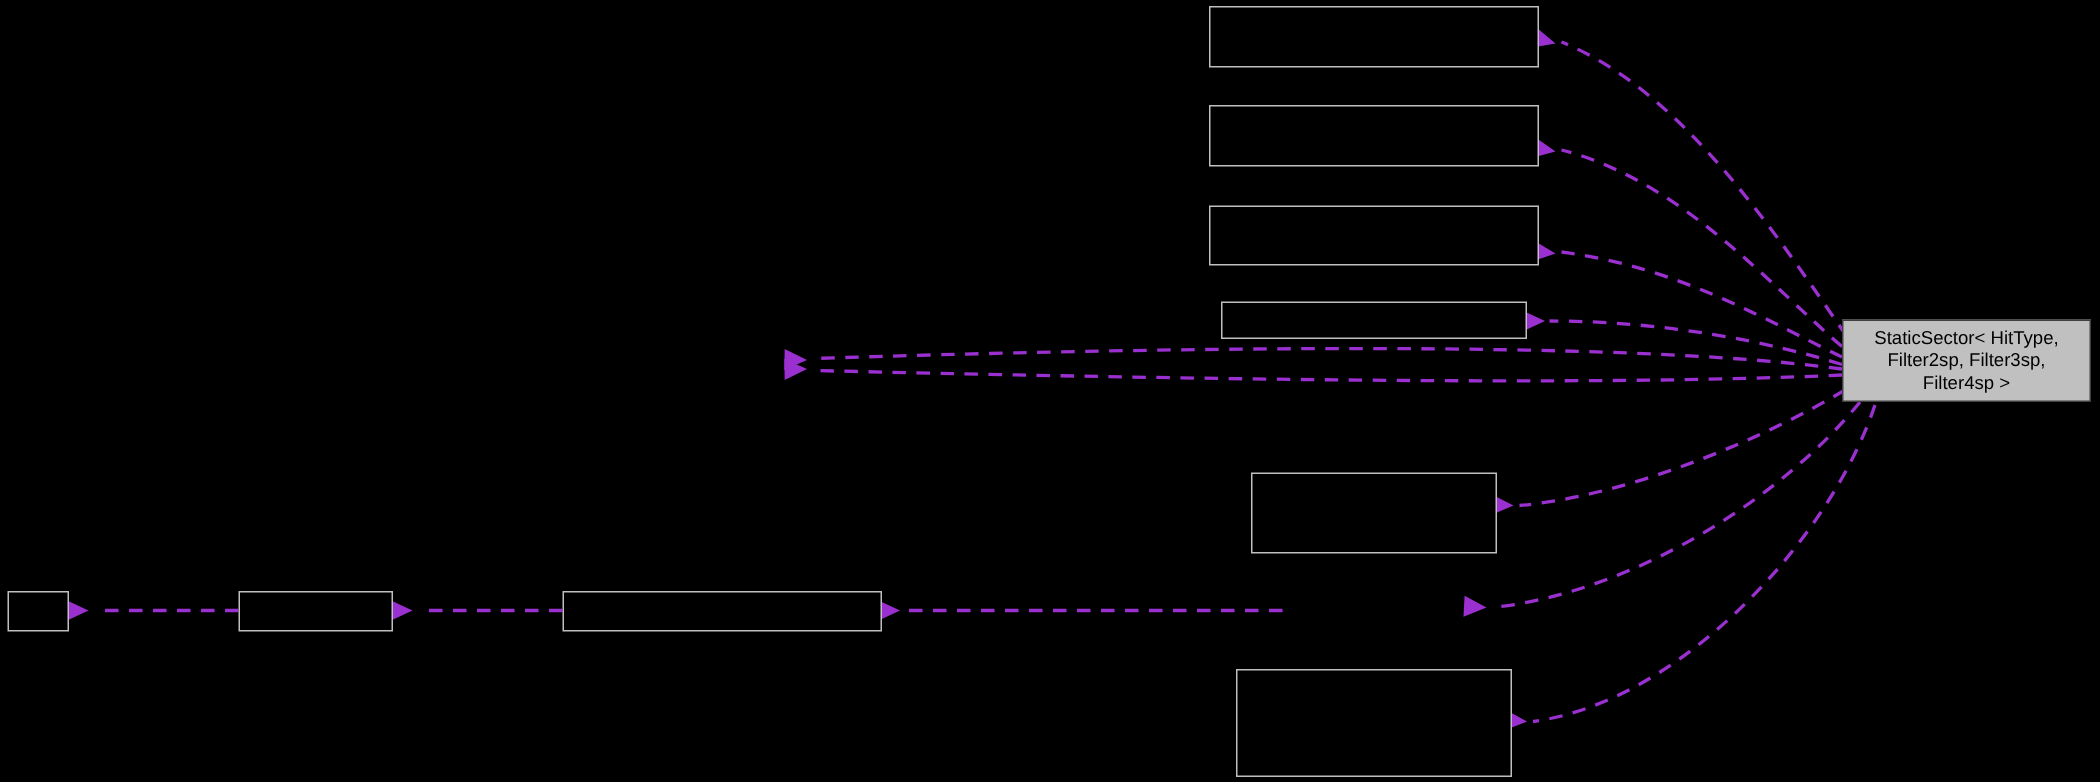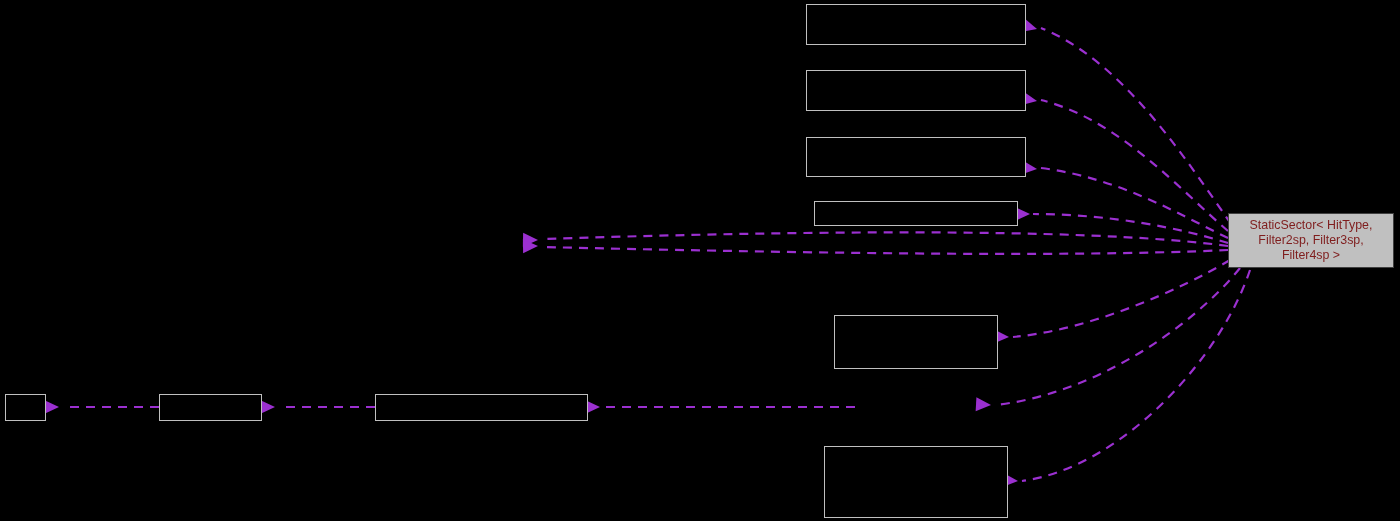--- a/index.html
+++ b/index.html
@@ -98,16 +98,16 @@
     </div>
     <div class="graph-node" style="left: 5px; top: 394px; width: 41px; height: 27px; border-color: rgb(192, 192, 192); background: rgb(0, 0, 0);">
       <span class="node-label"></span>
     </div>
     <div class="graph-node" style="left: 159px; top: 394px; width: 103px; height: 27px; border-color: rgb(192, 192, 192); background: rgb(0, 0, 0);">
       <span class="node-label"></span>
     </div>
     <div class="graph-node" style="left: 375px; top: 394px; width: 213px; height: 27px; border-color: rgb(192, 192, 192); background: rgb(0, 0, 0);">
       <span class="node-label"></span>
     </div>
-    <div class="graph-node filled" style="left: 1228px; top: 213px; width: 166px; height: 55px; background: rgb(192, 192, 192); color: #7f1d1d;"><span class="node-label">StaticSector&lt; HitType,
+    <div class="graph-node filled" style="left: 1228px; top: 213px; width: 166px; height: 55px; background: rgb(192, 192, 192); color: #000000;"><span class="node-label">StaticSector&lt; HitType,
 Filter2sp, Filter3sp,
 Filter4sp &gt;</span></div>
   </div>
 
 </body></html>

